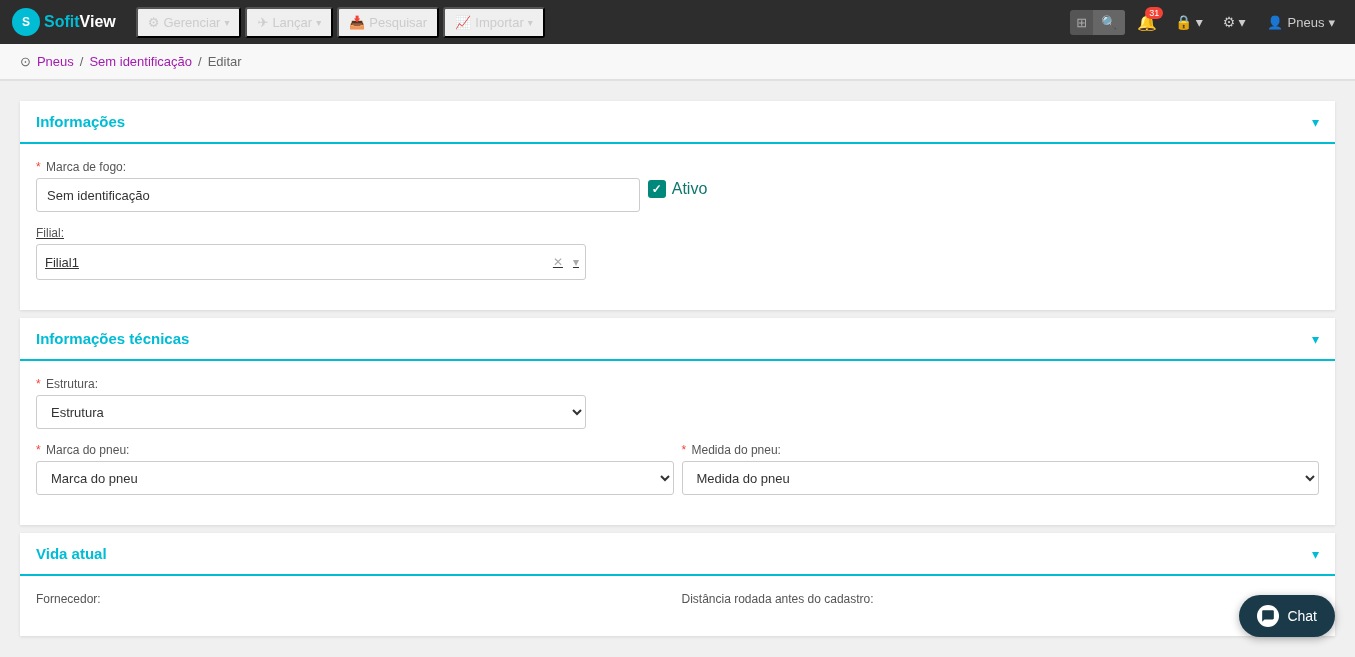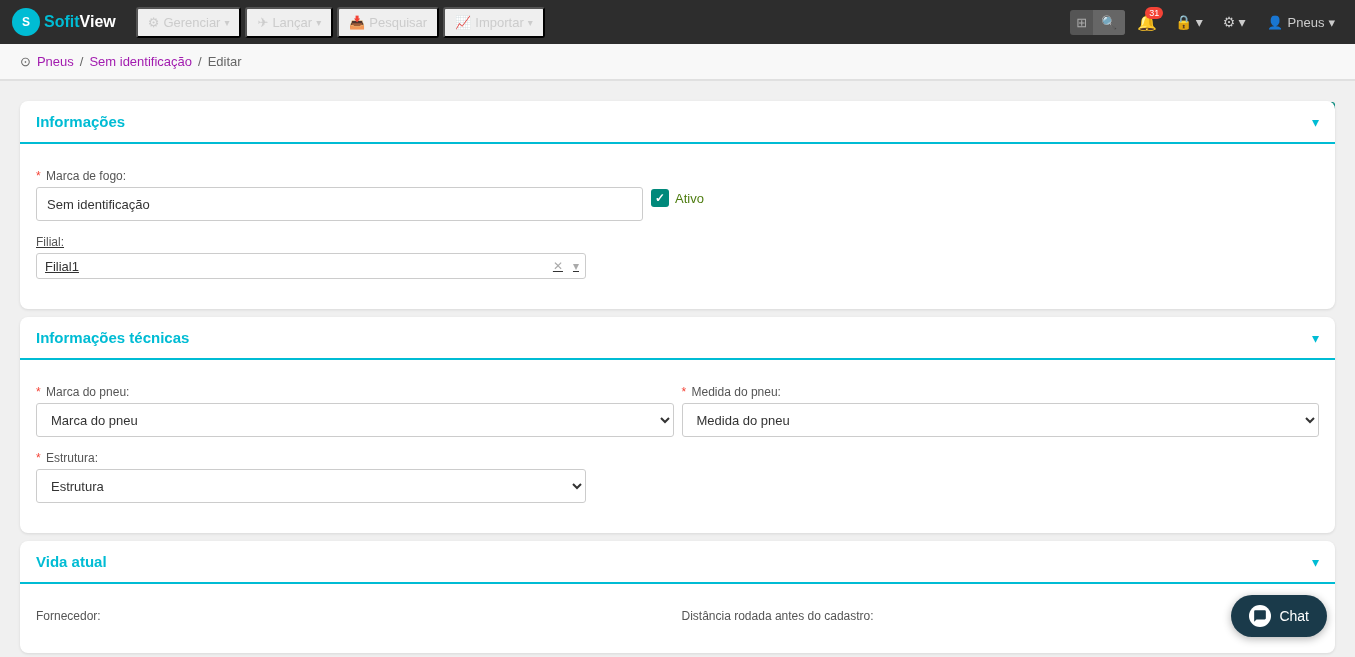--- a/index.html
+++ b/index.html
@@ -139,21 +139,21 @@
     }
 
     
     .page-wrapper {
       position: relative;
       padding: 20px;
     }
 
     .section-card {
       background: white;
-      border-radius: 8px;
+      border-radius: 0;
       margin-bottom: 8px;
       box-shadow: 0 1px 3px rgba(0,0,0,0.1);
       overflow: hidden;
     }
     .section-header {
       display: flex;
       align-items: center;
       justify-content: space-between;
       padding: 12px 16px;
       border-bottom: 2px solid #00bcd4;
@@ -165,21 +165,20 @@
       font-weight: bold;
     }
     .section-toggle { color: #00bcd4; font-size: 14px; }
 
     .section-body { padding: 16px; }
 
     .form-row {
       display: flex;
       gap: 8px;
       margin-bottom: 14px;
-      margin-top: 9px;
     }
     .form-group {
       flex: 1;
       display: flex;
       flex-direction: column;
       gap: 4px;
     }
     .form-label {
       font-size: 12px;
       color: #555;
@@ -198,21 +197,21 @@
     .form-control::placeholder { color: #aaa; }
     select.form-control { background: white; cursor: pointer; }
 
     .select-wrapper {
       position: relative;
       display: flex;
       align-items: center;
       border: 1px solid #ccc;
       border-radius: 3px;
       background: white;
-      height: 26px;
+      height: 36px;
     }
     .select-wrapper select {
       flex: 1;
       border: none;
       outline: none;
       padding: 6px 8px;
       font-size: 13px;
       color: #333;
       background: transparent;
       appearance: none;
@@ -235,27 +234,27 @@
       border-radius: 3px;
       display: flex; align-items: center; justify-content: center;
       cursor: pointer;
     }
     .custom-checkbox::after {
       content: '✓';
       color: white;
       font-size: 12px;
       font-weight: bold;
     }
-    .checkbox-label { font-size: 13px; color: #4d7c0f; }
+    .checkbox-label { font-size: 16px; color: #0f766e; }
 
     
     .chat-btn {
       position: fixed;
       bottom: 20px;
-      right: 28px;
+      right: 20px;
       background: #1a3a4a;
       color: white;
       border: none;
       border-radius: 25px;
       padding: 10px 18px;
       cursor: pointer;
       display: flex;
       align-items: center;
       gap: 8px;
       font-size: 14px;
@@ -371,51 +370,51 @@
     </div>
   </div>
 
   <div class="section-card">
     <div class="section-header">
       <span class="section-title">Informações técnicas</span>
       <span class="section-toggle">▾</span>
     </div>
     <div class="section-body">
       <div class="form-row">
+        <div class="form-group" style="max-width: 550px;">
+          <label class="form-label">
+            <span class="required-star">*</span>
+            <span>Estrutura:</span>
+          </label>
+          <select class="form-control">
+            <option value="">Estrutura</option>
+          </select>
+        </div>
+        <div style="flex:1;"></div>
+      </div>
+      <div class="form-row">
         <div class="form-group">
           <label class="form-label">
             <span class="required-star">*</span>
             <span>Marca do pneu:</span>
           </label>
           <select class="form-control">
             <option value="" label="Marca do pneu">Marca do pneu</option>
           </select>
         </div>
         <div class="form-group">
           <label class="form-label">
             <span class="required-star">*</span>
             <span>Medida do pneu:</span>
           </label>
           <select class="form-control">
             <option value="">Medida do pneu</option>
           </select>
         </div>
       </div>
-      <div class="form-row">
-        <div class="form-group" style="max-width: 550px;">
-          <label class="form-label">
-            <span class="required-star">*</span>
-            <span>Estrutura:</span>
-          </label>
-          <select class="form-control">
-            <option value="">Estrutura</option>
-          </select>
-        </div>
-        <div style="flex:1;"></div>
-      </div>
     </div>
   </div>
 
   <div class="section-card">
     <div class="section-header">
       <span class="section-title">Vida atual</span>
       <span class="section-toggle">▾</span>
     </div>
     <div class="section-body">
       <div class="form-row">

